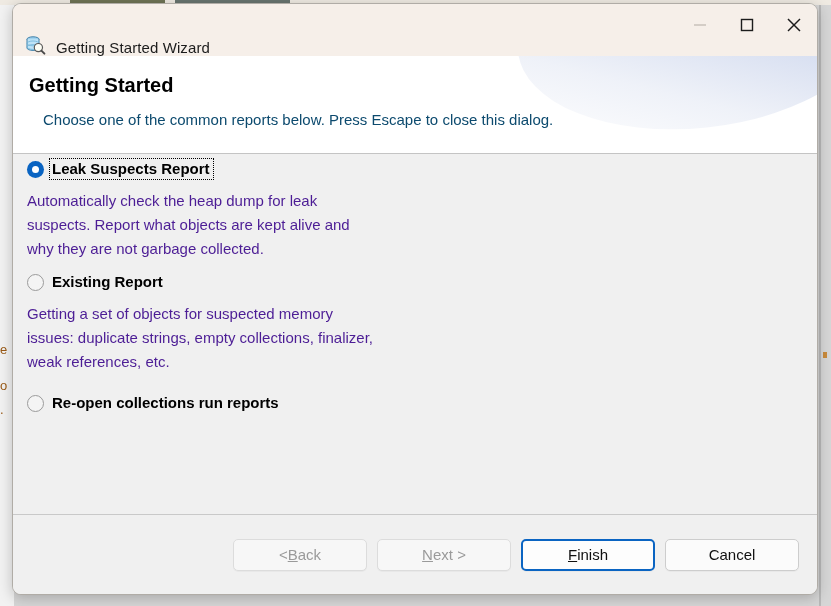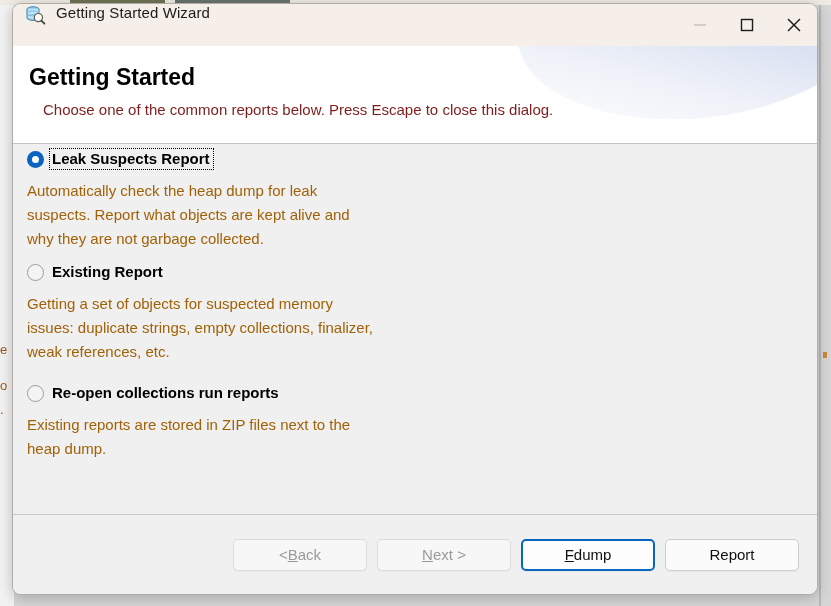--- a/index.html
+++ b/index.html
@@ -67,24 +67,24 @@
     border: 1px solid #b0aca6;
     border-radius: 9px;
     box-shadow: 0 3px 14px rgba(0,0,0,.22), 0 0 0 1px rgba(255,255,255,.5) inset;
     overflow: hidden;
     display: flex;
     flex-direction: column;
   }
 
   
   #titlebar {
-    height: 42px;
+    height: 52px;
     background: #f6efe9;
     display: flex;
-    align-items: flex-start;
+    align-items: flex-end;
     flex: 0 0 auto;
     position: relative;
   }
   #app-icon {
     width: 22px; height: 22px;
     margin-left: 11px; margin-right: 10px;
     position: relative; flex: 0 0 auto;
   }
   #title-text {
     font-size: 15px;
@@ -116,26 +116,26 @@
     right: -60px; top: -118px;
     width: 360px; height: 190px;
     border-radius: 50%;
     background: linear-gradient(200deg, #b9c6e8 0%, #cfd8ee 40%, #eef1f8 72%, #ffffff 100%);
     transform: rotate(-6deg);
     opacity: .95;
   }
   #header-title {
     position: absolute;
     left: 16px; top: 18px;
-    font-size: 23px; font-weight: bold; color: #000;
+    font-size: 20px; font-weight: bold; color: #000;
   }
   #header-desc {
     position: absolute;
     left: 30px; top: 55px;
-    font-size: 15px; color: #7f1d1d;
+    font-size: 15px; color: #0c4a6e;
   }
   #header-sep {
     position: absolute; left: 0; right: 0; bottom: 0;
     height: 1px; background: #c4c4c4;
   }
 
   
   #content {
     flex: 1 1 auto;
     background: #f0f0f0;
@@ -175,21 +175,21 @@
     font-size: 15px; font-weight: bold; color: #000;
     padding: 1px 3px 1px 2px;
     line-height: 18px;
   }
   .opt-label.focused {
     outline: 1px dotted #000;
     outline-offset: 0px;
   }
   .opt-desc {
     font-size: 15px;
-    color: #a16207;
+    color: #4c1d95;
     line-height: 24px;
     margin-top: 9px;
     white-space: pre-line;
   }
 
   
   #footer {
     flex: 0 0 auto;
     height: 80px;
     background: #f0f0f0;
@@ -295,42 +295,40 @@
       <div class="opt-desc">Getting a set of objects for suspected memory
 issues: duplicate strings, empty collections, finalizer,
 weak references, etc.</div>
     </div>
 
     <div class="option" style="top:238px;">
       <div class="opt-head">
         <span class="radio off"></span>
         <span class="opt-label">Re-open collections run reports</span>
       </div>
-      <div class="opt-desc">Existing reports are stored in ZIP files next to the
-heap dump.</div>
     </div>
 
   </div>
 
   <div id="footer">
     <div class="btn disabled">
       <span>&lt; </span>
         <span class="mn">B</span>
         <span>ack</span>
     </div>
     <div class="btn disabled">
       <span></span>
         <span class="mn">N</span>
         <span>ext &gt;</span>
     </div>
     <div class="btn default">
       <span></span>
         <span class="mn">F</span>
-        <span>dump</span>
+        <span>inish</span>
     </div>
     <div class="btn">
       <span></span>
         <span class="mn"></span>
-        <span>Report</span>
+        <span>Cancel</span>
     </div>
   </div>
 
 </div>
 
 </body></html>

